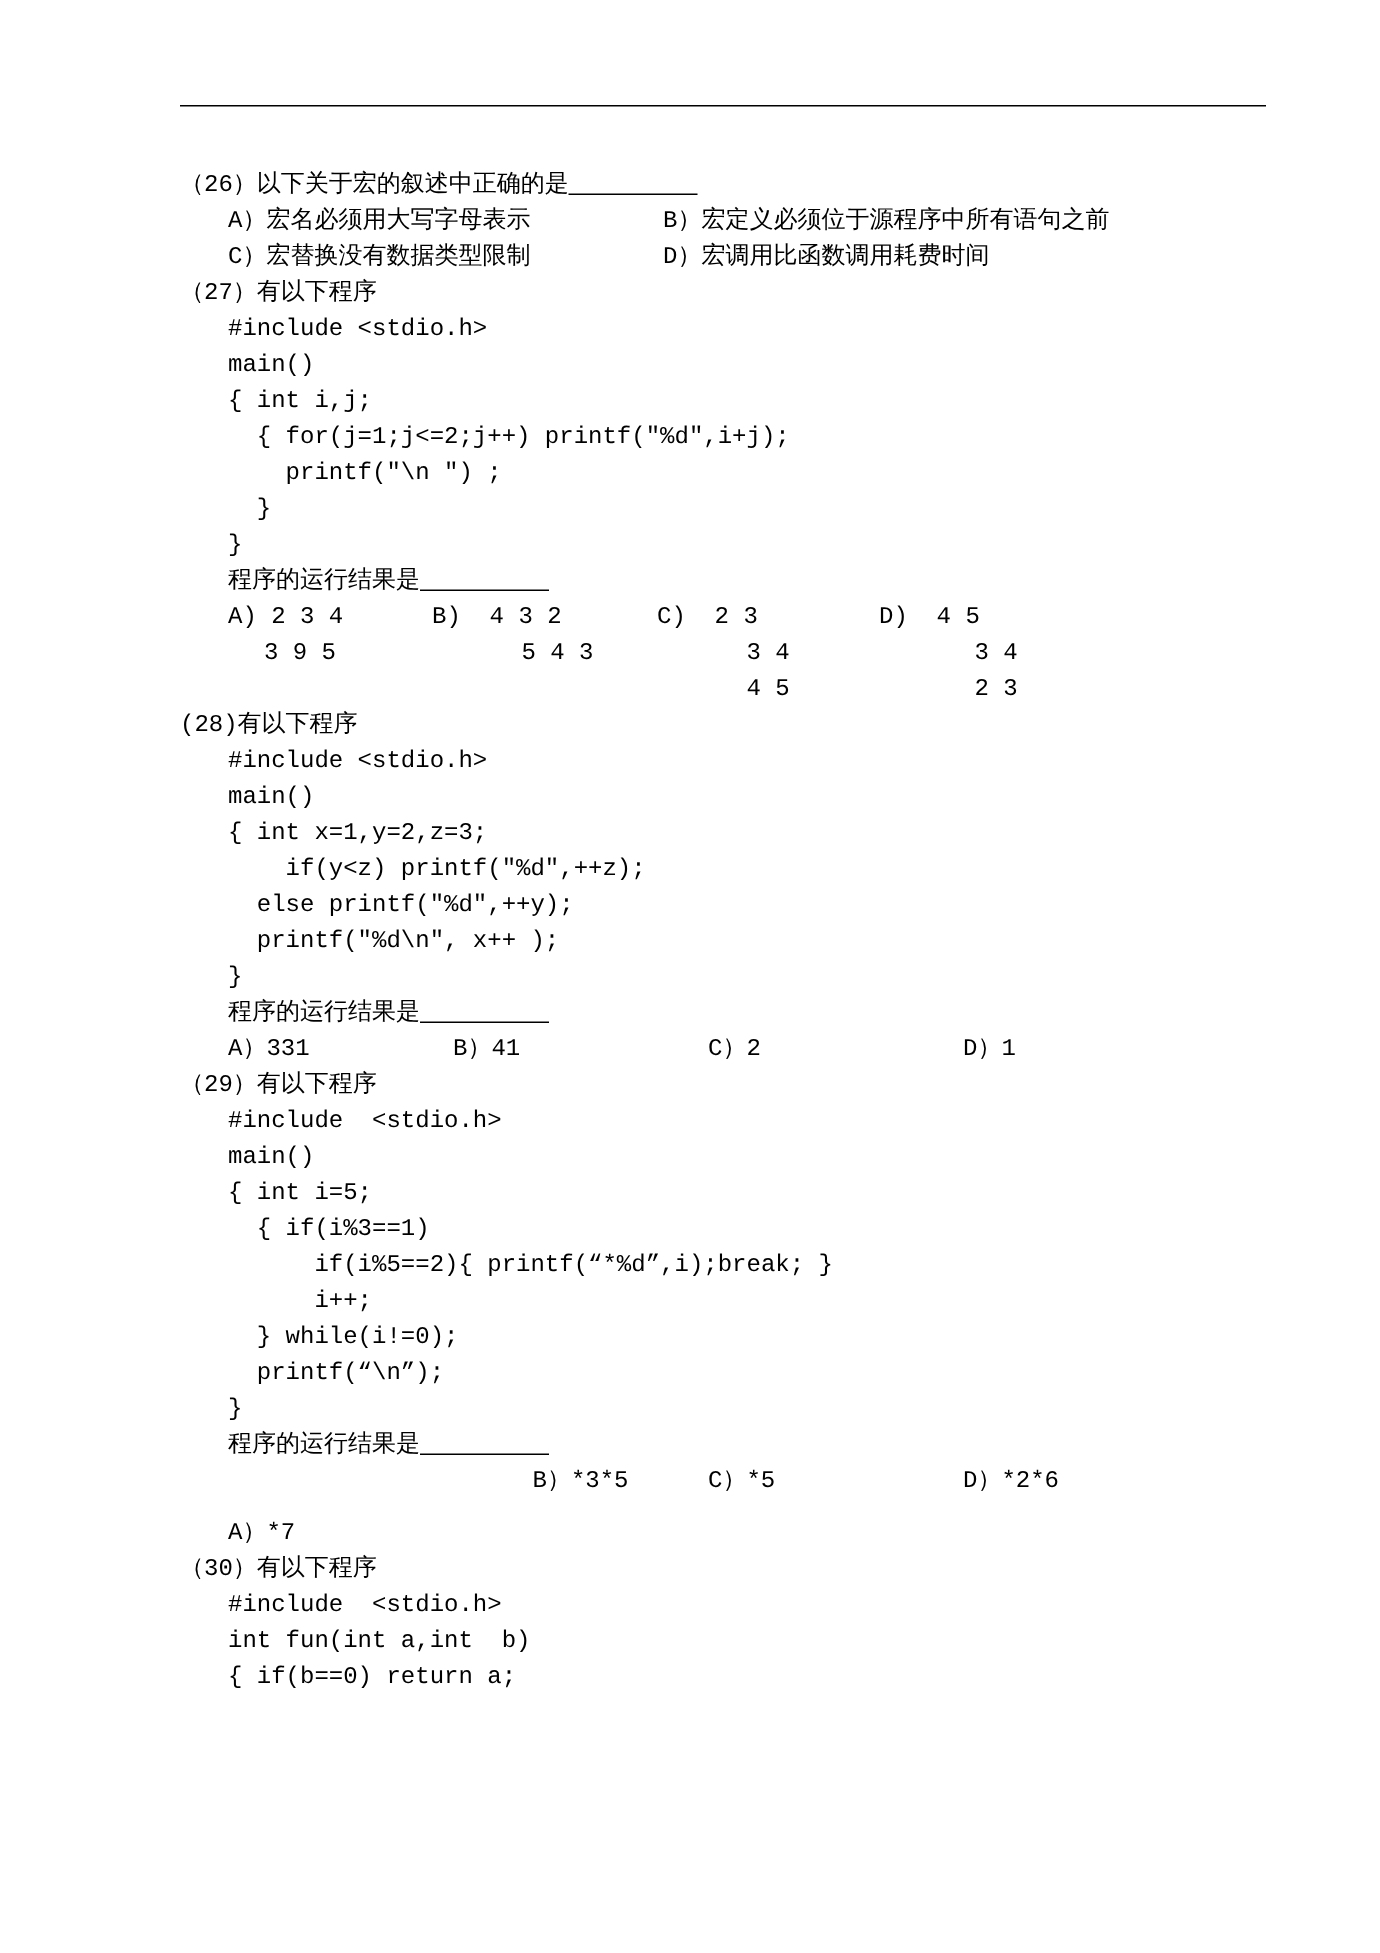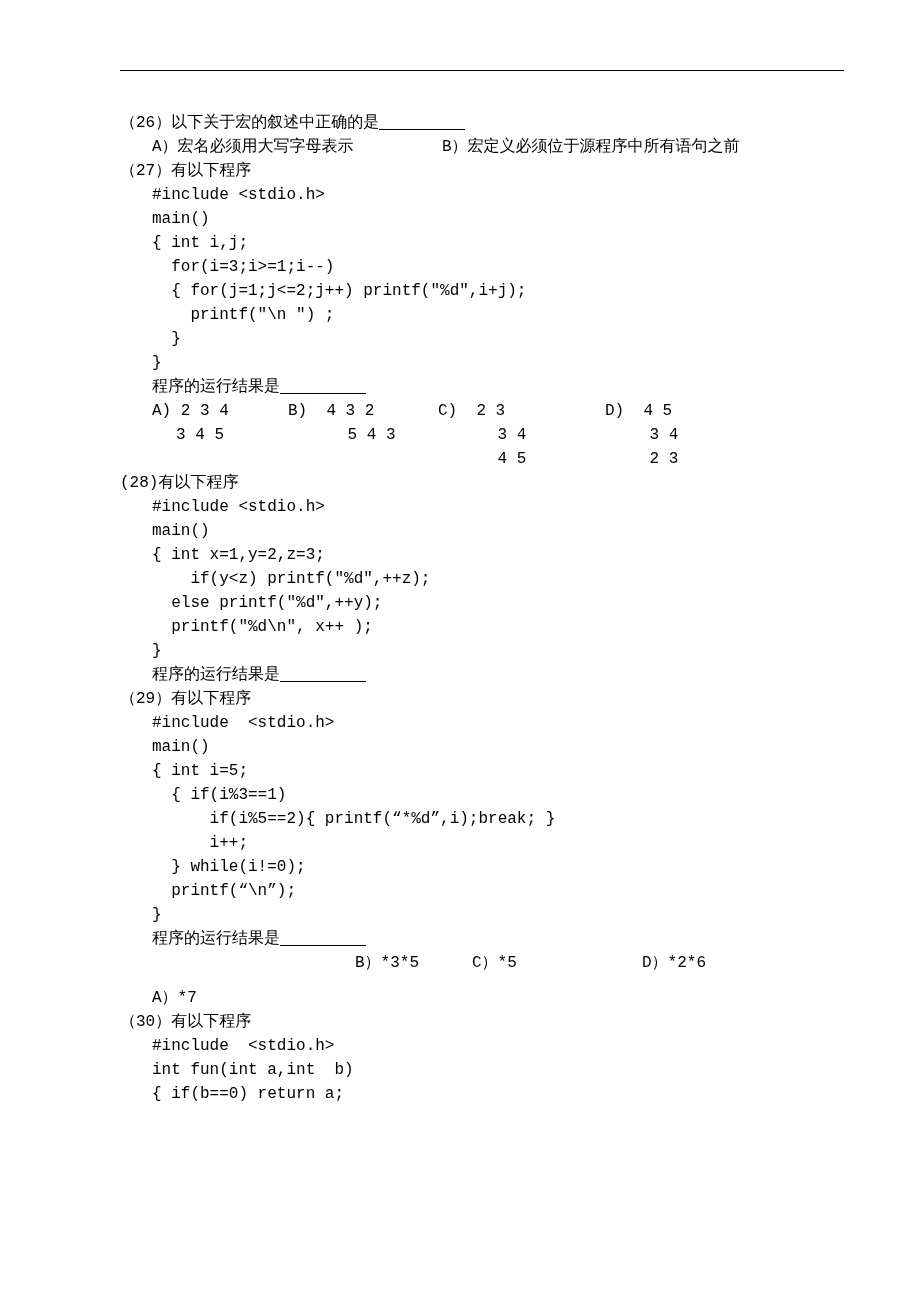--- a/index.html
+++ b/index.html
@@ -56,46 +56,49 @@
 
   <div class="q-row">
     <span class="q-num">（26）</span>
     <span class="q-text">以下关于宏的叙述中正确的是</span>
     <span class="blank"></span>
   </div>
   <div class="opt-row indent1">
     <span style="display:inline-block;width:290px;"><span>A）</span><span>宏名必须用大写字母表示</span></span>
     <span><span>B）</span><span>宏定义必须位于源程序中所有语句之前</span></span>
   </div>
+  <div class="opt-row indent1">
+    <span style="display:inline-block;width:290px;"><span>C）</span><span>宏替换没有数据类型限制</span></span>
+    <span><span>D）</span><span>宏调用比函数调用耗费时间</span></span>
+  </div>
 
   <div class="q-row">
     <span class="q-num">（27）</span>
     <span class="q-text">有以下程序</span>
   </div>
   <div class="line indent1">#include &lt;stdio.h&gt;</div>
   <div class="line indent1">main()</div>
   <div class="line indent1">{ int i,j;</div>
-  <div class="line indent1">  for(i=3;i&gt;=1;i--)</div>
   <div class="line indent1">  { for(j=1;j&lt;=2;j++) printf("%d",i+j);</div>
   <div class="line indent1">    printf("\n ") ;</div>
   <div class="line indent1">  }</div>
   <div class="line indent1">}</div>
   <div class="q-row indent1">
     <span>程序的运行结果是</span>
     <span class="blank"></span>
   </div>
   <div class="opt-row indent1">
     <span style="display:inline-block;width:136px;"><span>A)</span> <span>2 3 4</span></span>
     <span style="display:inline-block;width:150px;"><span>B)</span> <span> 4 3 2</span></span>
     <span style="display:inline-block;width:148px;"><span>C)</span> <span> 2 3</span></span>
-    <span style="display:inline-block;margin-left:19px;"><span>D)</span> <span> 4 5</span></span>
+    <span style="display:inline-block;"><span>D)</span> <span> 4 5</span></span>
   </div>
   <div class="opt-row indent1">
     <span style="display:inline-block;width:24px;"></span>
-    <span style="display:inline-block;width:136px;">3 4 5</span>
+    <span style="display:inline-block;width:136px;">3 9 5</span>
     <span style="display:inline-block;width:26px;"></span>
     <span style="display:inline-block;width:130px;"> 5 4 3</span>
     <span style="display:inline-block;width:20px;"></span>
     <span style="display:inline-block;width:128px;"> 3 4</span>
     <span style="display:inline-block;width:24px;"></span>
     <span> 3 4</span>
   </div>
   <div class="opt-row indent1">
     <span style="display:inline-block;width:24px;"></span>
     <span style="display:inline-block;width:136px;"></span>
@@ -114,20 +117,26 @@
   <div class="line indent1">#include &lt;stdio.h&gt;</div>
   <div class="line indent1">main()</div>
   <div class="line indent1">{ int x=1,y=2,z=3;</div>
   <div class="line indent1">    if(y&lt;z) printf("%d",++z);</div>
   <div class="line indent1">  else printf("%d",++y);</div>
   <div class="line indent1">  printf("%d\n", x++ );</div>
   <div class="line indent1">}</div>
   <div class="q-row indent1">
     <span>程序的运行结果是</span>
     <span class="blank"></span>
+  </div>
+  <div class="opt-row indent1">
+    <span style="display:inline-block;width:150px;">A）331</span>
+    <span style="display:inline-block;width:170px;">B）41</span>
+    <span style="display:inline-block;width:170px;">C）2</span>
+    <span>D）1</span>
   </div>
 
   <div class="q-row">
     <span class="q-num">（29）</span>
     <span class="q-text">有以下程序</span>
   </div>
   <div class="line indent1">#include  &lt;stdio.h&gt;</div>
   <div class="line indent1">main()</div>
   <div class="line indent1">{ int i=5;</div>
   <div class="line indent1">  { if(i%3==1)</div>

